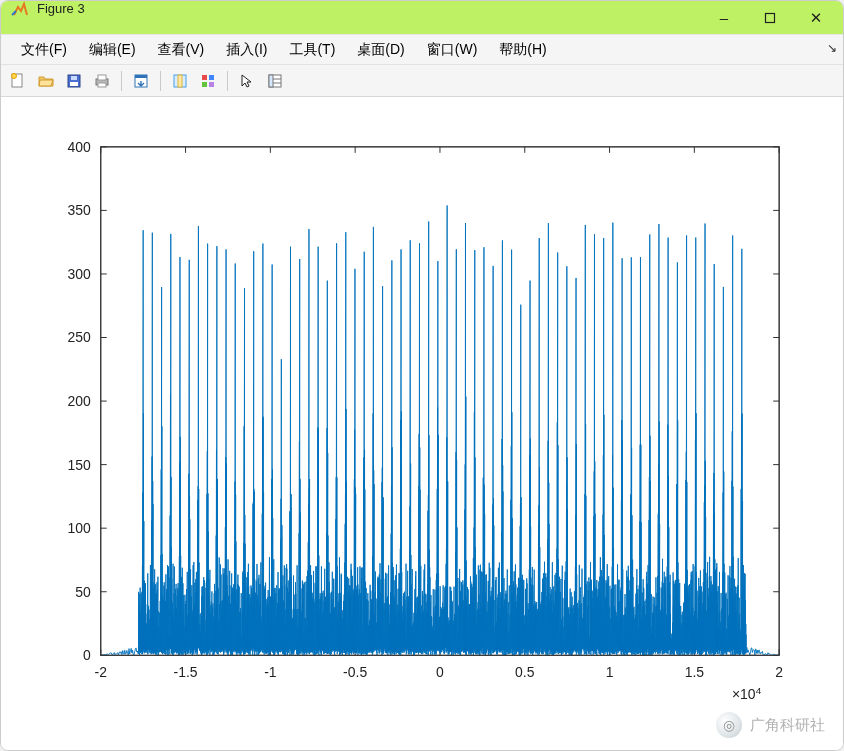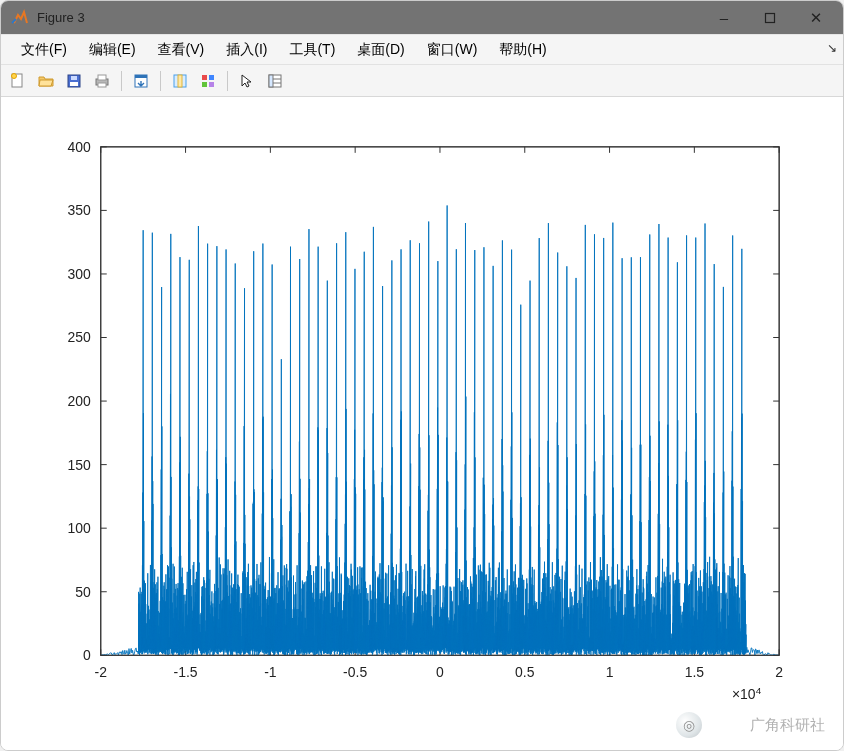--- a/index.html
+++ b/index.html
@@ -16,23 +16,23 @@
     height: 751px;
     background: #fff;
     border: 1px solid #ccc;
     border-radius: 8px;
     display: flex;
     flex-direction: column;
     overflow: hidden;
   }
   .titlebar {
     height: 34px;
-    background: #737373;
-    display: flex;
-    align-items: center;
+    background: #bef264;
+    display: flex;
+    align-items: flex-start;
     padding: 0 4px 0 10px;
     font-size: 13px;
     color: #222;
     border-bottom: 1px solid #e6e6e6;
   }
   .titlebar .appicon {
     width: 18px; height: 18px; margin-right: 8px;
     display: inline-flex; align-items: center; justify-content: center;
   }
   .titlebar .title { flex: 1; }
@@ -100,21 +100,20 @@
   }
   .watermark .wlogo {
     width: 26px; height: 26px; border-radius: 50%;
     background: radial-gradient(circle at 35% 35%, #fff, #cfd8dc 60%, #9aa4aa);
     display: flex; align-items: center; justify-content: center;
     font-size: 14px; color: #555;
   }
   .watermark .wtext {
     font-size: 15px; color: #888;
     font-family: "Microsoft YaHei", sans-serif;
-    margin-left: 40px;
   }
 </style>
 </head>
 <body>
 
 <div class="window">
 
   <div class="titlebar">
     <span class="appicon">
       <svg width="18" height="18" viewBox="0 0 18 18">

